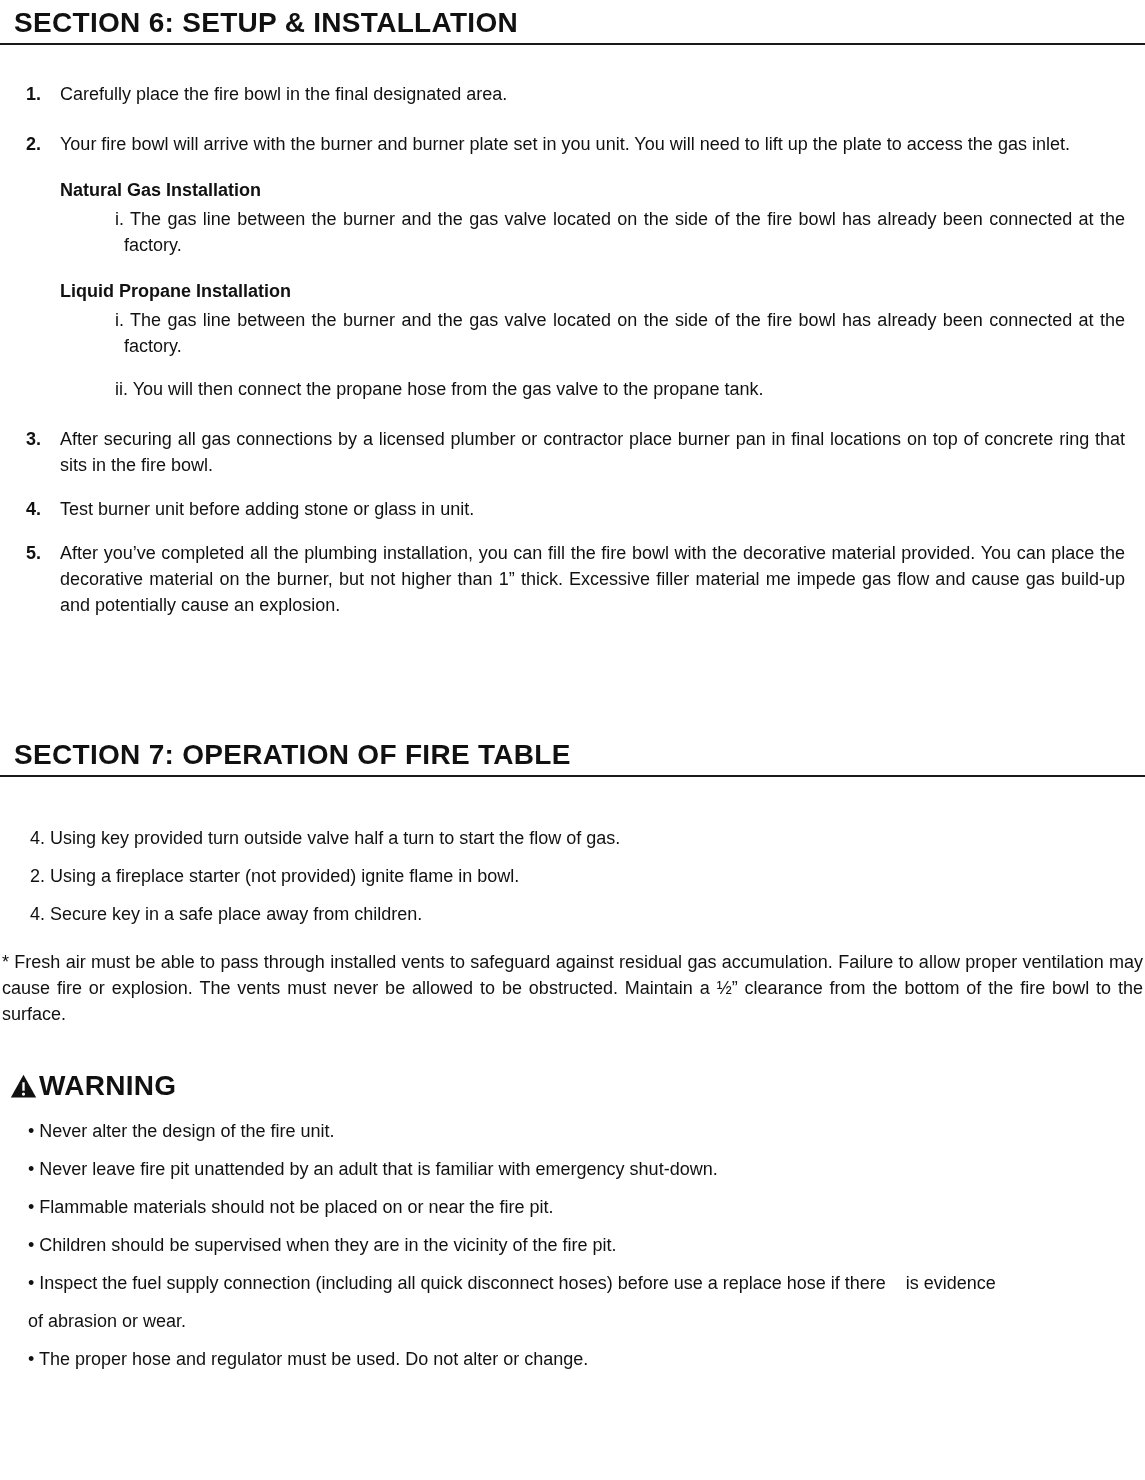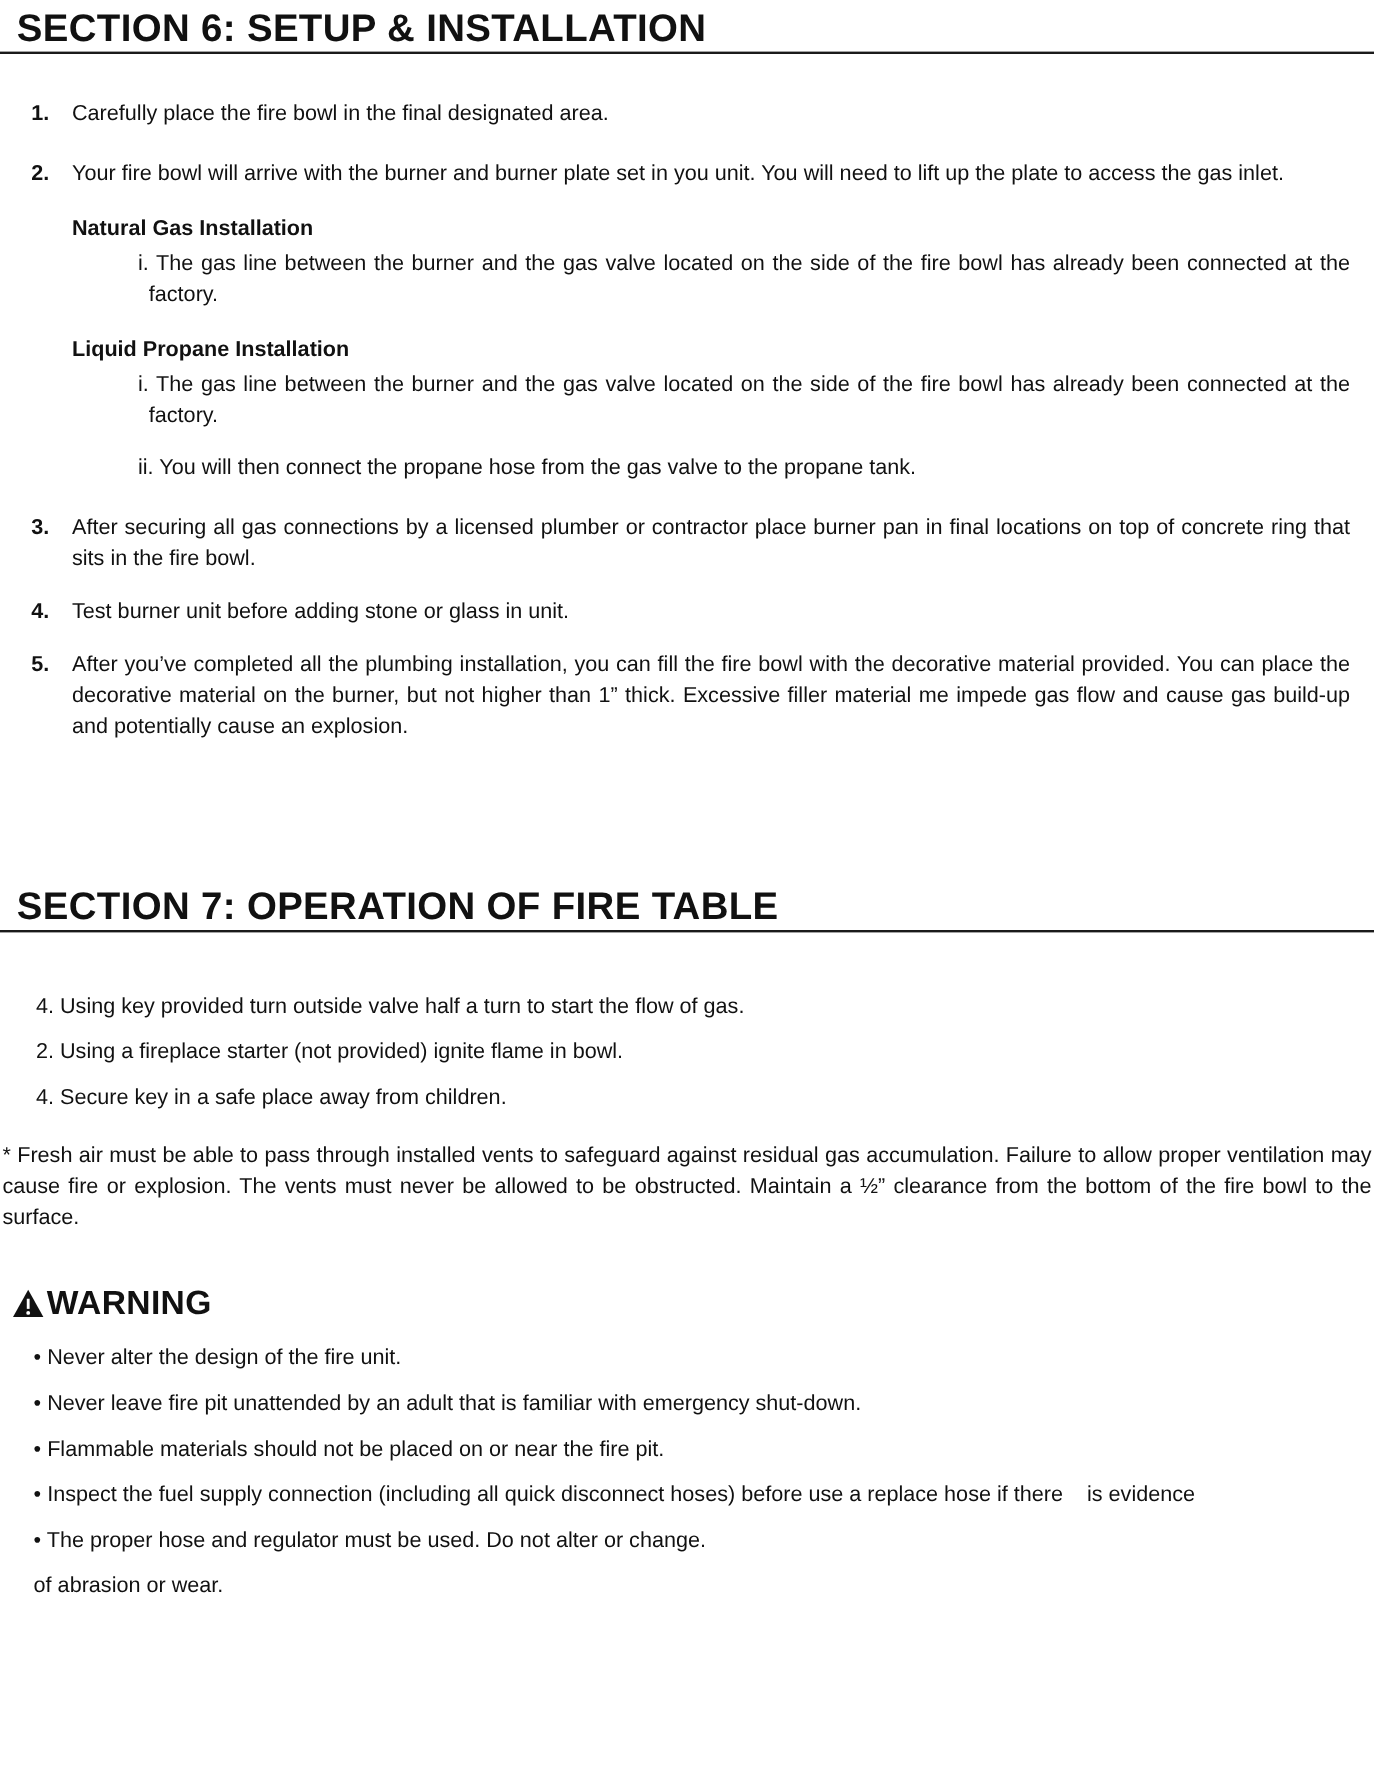--- a/index.html
+++ b/index.html
@@ -13,21 +13,21 @@
     box-sizing: border-box;
     overflow: hidden;
     background: #ffffff;
     color: #111111;
     font-family: "Liberation Sans", sans-serif;
     font-size: 18px;
     line-height: 26px;
   }
   .section-title {
     font-weight: bold;
-    font-size: 32px;
+    font-size: 28px;
     line-height: 34px;
     padding: 6px 0 3px 14px;
     border-bottom: 2px solid #1a1a1a;
     letter-spacing: 0.3px;
   }
   .s7-title { margin-top: 114px; }
 
   
   .nitem { display: flex; padding-left: 26px; padding-right: 20px; }
   .nitem .num { font-weight: bold; flex: 0 0 34px; }
@@ -122,17 +122,18 @@
         <rect x="14.6" y="11" width="2.8" height="10" fill="#ffffff"></rect>
         <circle cx="16" cy="25" r="1.9" fill="#ffffff"></circle>
       </svg>
     </span>
     <span>WARNING</span>
   </div>
 
   <div class="warn-line first">• Never alter the design of the fire unit.</div>
   <div class="warn-line">• Never leave fire pit unattended by an adult that is familiar with emergency shut-down.</div>
   <div class="warn-line">• Flammable materials should not be placed on or near the fire pit.</div>
+  <div class="warn-line">• Children should be supervised when they are in the vicinity of the fire pit.</div>
   <div class="warn-line">• Inspect the fuel supply connection (including all quick disconnect hoses) before use  a replace hose if there&nbsp;&nbsp;&nbsp; is evidence</div>
+  <div class="warn-line">of abrasion or wear.</div>
   <div class="warn-line">• The proper hose and regulator must be used. Do not alter or change.</div>
-  <div class="warn-line">of abrasion or wear.</div>
 
 </div>
 
 </body></html>

